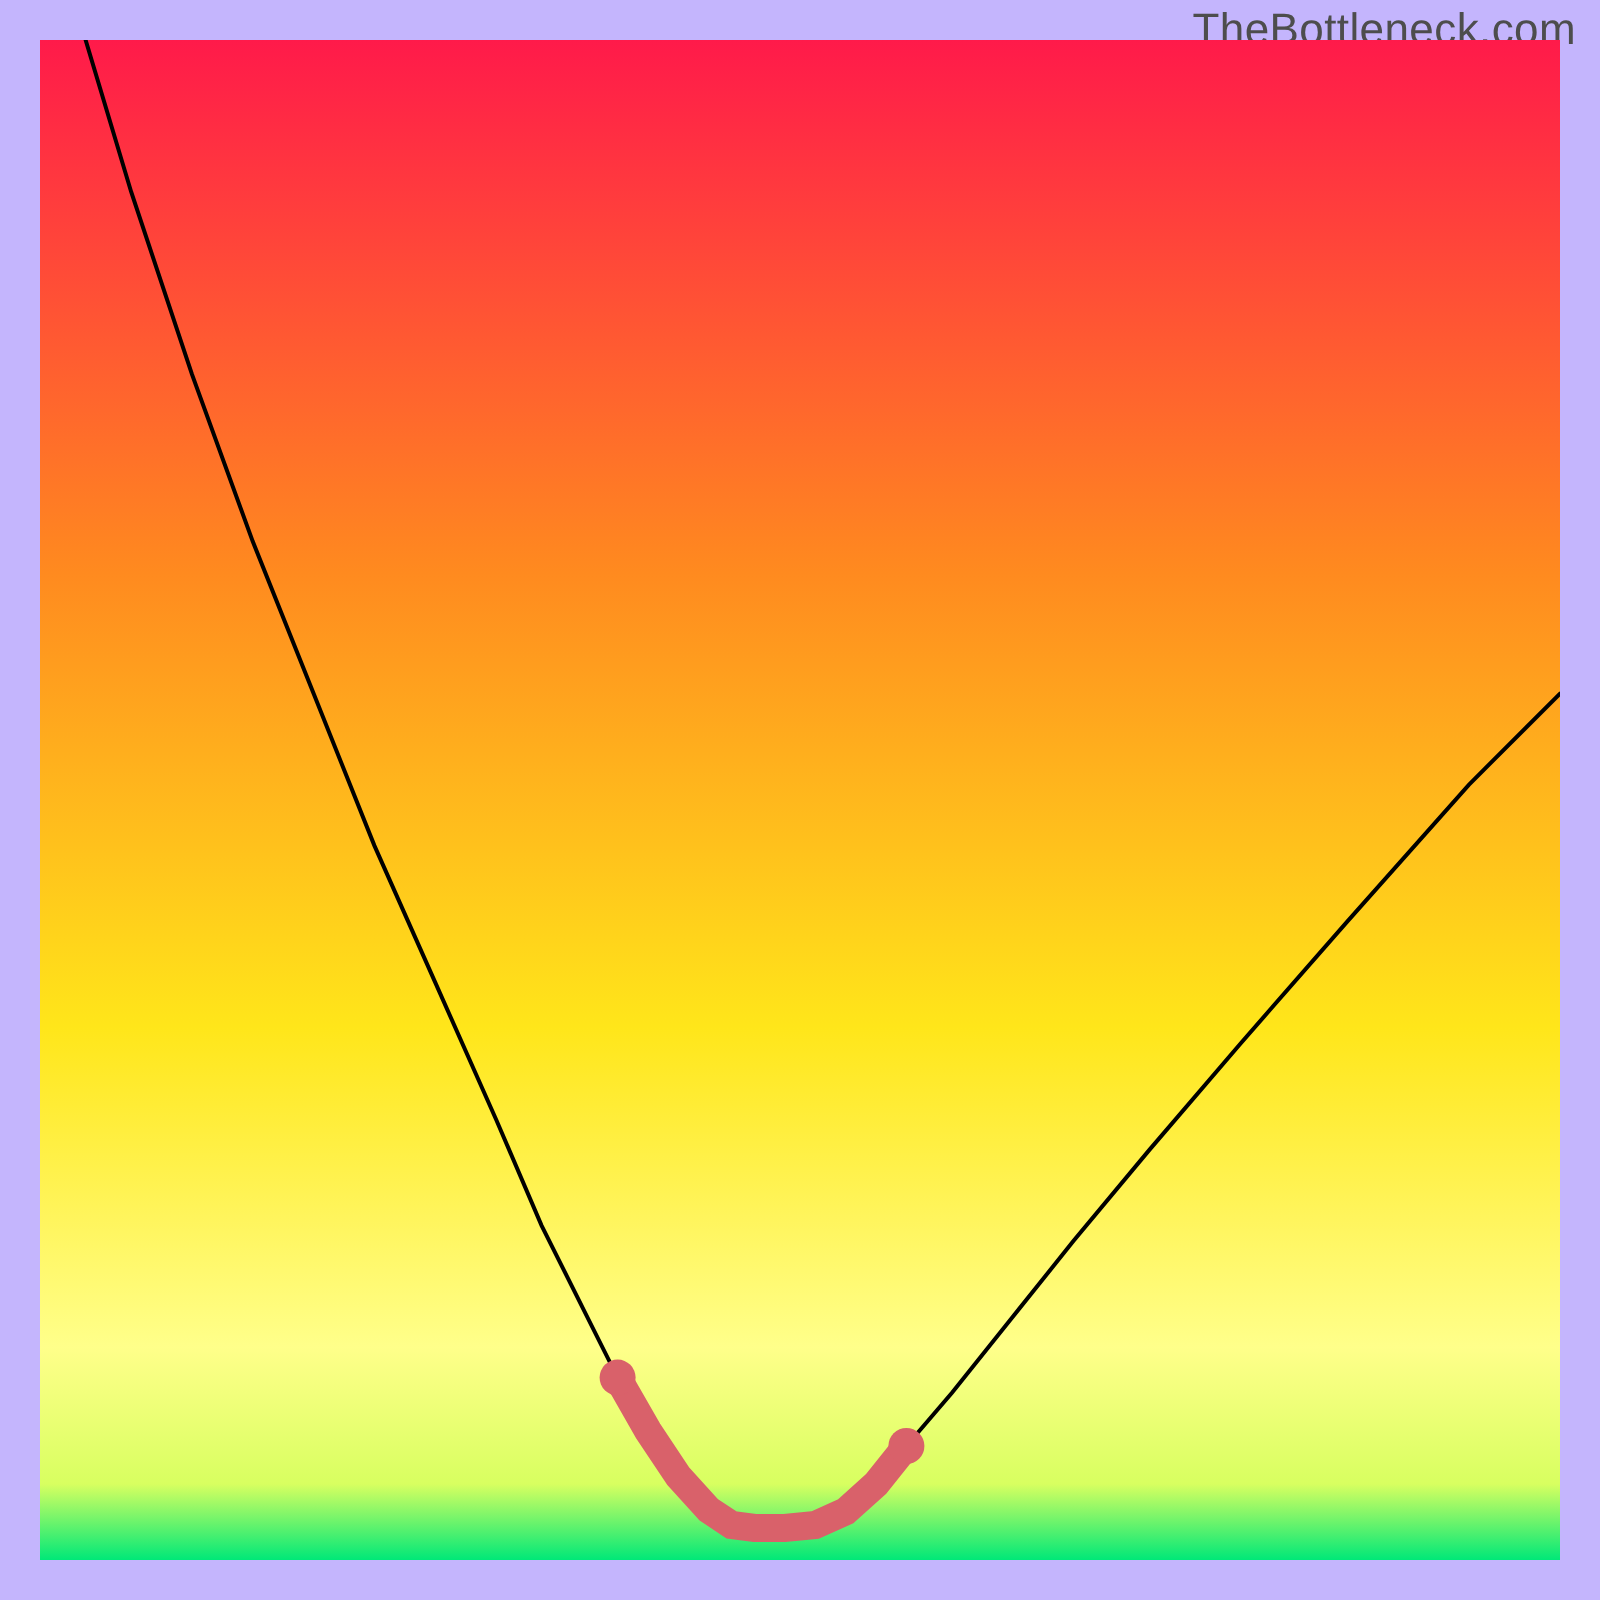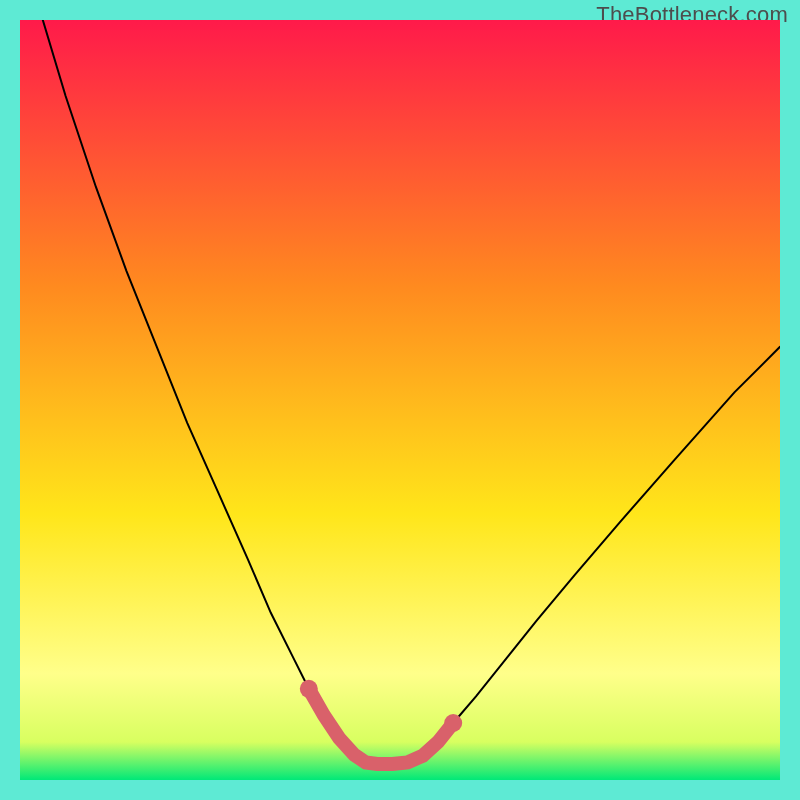--- a/index.html
+++ b/index.html
@@ -10,21 +10,21 @@
     background: #000;
     overflow: hidden;
     font-family: Arial, Helvetica, sans-serif;
   }
   .frame {
     position: absolute;
     left: 0;
     top: 0;
     width: 800px;
     height: 800px;
-    background: #5eead4;
+    background: #c4b5fd;
   }
   .plot {
     position: absolute;
     left: 20px;
     top: 20px;
     width: 760px;
     height: 760px;
   }
   .watermark {
     position: absolute;

